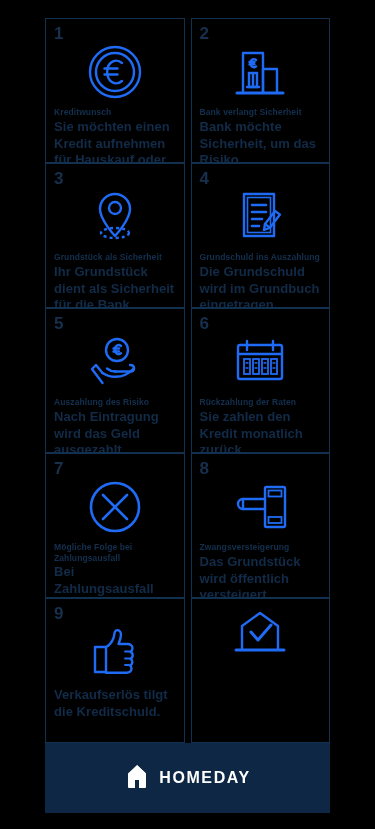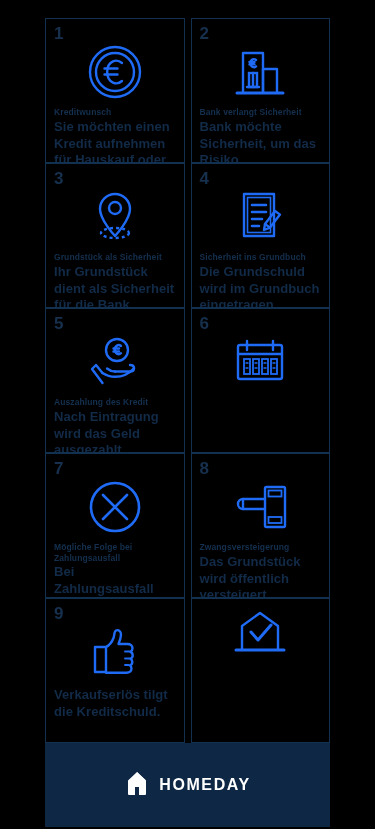--- a/index.html
+++ b/index.html
@@ -67,21 +67,21 @@
     font-weight:bold;
     color:#122b48;
     line-height:1.3;
     letter-spacing:0.05px;
   }
   .footer {
     position:absolute;
     left:45px;
     right:45px;
     top:743px;
-    height:84px;
+    height:70px;
     background:#0d2744;
     display:flex;
     align-items:center;
     justify-content:center;
     gap:9px;
   }
   .logo-mark { display:block; }
   .logo-text {
     color:#ffffff;
     font-size:16px;
@@ -152,59 +152,63 @@
       <div class="icon-wrap">
         <svg width="52" height="58" viewBox="0 0 52 58" fill="none" stroke="#1f6bf5" stroke-width="2.4">
           <rect x="10" y="6" width="30" height="42" stroke-linejoin="round"></rect>
           <rect x="13.5" y="9.5" width="23" height="35" stroke-width="1.6"></rect>
           <path d="M18 17h14M18 24h14M18 31h10M18 38h7" stroke-linecap="round" stroke-width="2.6"></path>
           <path d="M31 36l10-13 5 3.6-10 13-6 2.4z" stroke-linejoin="round"></path>
           <path d="M36 39.6l-5-3.6" stroke-linecap="round"></path>
         </svg>
       </div>
       <div class="txt">
-        <div class="c-title">Sicherheit ins Grundbuch</div>
+        <div class="c-title">Grundschuld ins Auszahlung</div>
         <div class="c-body">Die Grundschuld wird im Grundbuch eingetragen.</div>
       </div>
     </div>
 
     <div class="card">
       <div class="num">5</div>
       <div class="icon-wrap">
         <svg width="62" height="54" viewBox="0 0 62 54" fill="none" stroke="#1f6bf5" stroke-width="2.4">
           <circle cx="33" cy="15" r="11"></circle>
           <path d="M37 11c-1-.9-2.5-1.2-3.7-.7-1.5.7-2.4 2.3-2.4 4.3s.9 3.6 2.4 4.3c1.2.5 2.7.2 3.7-.7" stroke-linecap="round"></path>
           <path d="M29.5 13.5h5.5M29.5 16.5h5.5" stroke-linecap="round"></path>
           <path d="M46 30c2.5 0 4 1.4 4 3.2 0 1.8-1.5 3.3-4 3.3H31" stroke-linecap="round" stroke-linejoin="round"></path>
           <path d="M50 33.2c-4.5 5-11 8.6-19 8.6-6 0-9-1.6-12.5-3.8" stroke-linecap="round" stroke-linejoin="round"></path>
           <path d="M18.5 38L12 30l-4 4 10.5 14" stroke-linecap="round" stroke-linejoin="round"></path>
           <path d="M31 36.5c-3.5 0-6-1.4-8-3" stroke-linecap="round"></path>
         </svg>
       </div>
       <div class="txt">
-        <div class="c-title">Auszahlung des Kredit</div>
+        <div class="c-title">Auszahlung des Risiko</div>
         <div class="c-body">Nach Eintragung wird das Geld ausgezahlt.</div>
       </div>
     </div>
 
     <div class="card">
       <div class="num">6</div>
       <div class="icon-wrap">
         <svg width="62" height="54" viewBox="0 0 62 54" fill="none" stroke="#1f6bf5" stroke-width="2.4">
           <rect x="9" y="10" width="44" height="34" rx="2" stroke-linejoin="round"></rect>
           <path d="M9 19h44" stroke-width="2.6"></path>
           <path d="M18 6v9M44 6v9" stroke-linecap="round"></path>
           <rect x="15" y="24" width="6" height="15" stroke-width="1.8"></rect>
           <rect x="24" y="24" width="6" height="15" stroke-width="1.8"></rect>
           <rect x="33" y="24" width="6" height="15" stroke-width="1.8"></rect>
           <rect x="42" y="24" width="6" height="15" stroke-width="1.8"></rect>
           <path d="M16.5 28h3M25.5 28h3M34.5 28h3M43.5 28h3" stroke-width="1.6"></path>
           <path d="M16.5 33h3M25.5 33h3M34.5 33h3M43.5 33h3" stroke-width="1.6"></path>
         </svg>
       </div>
+      <div class="txt">
+        <div class="c-title">Rückzahlung der Raten</div>
+        <div class="c-body">Sie zahlen den Kredit monatlich zurück.</div>
+      </div>
     </div>
 
     <div class="card">
       <div class="num">7</div>
       <div class="icon-wrap">
         <svg width="56" height="56" viewBox="0 0 56 56" fill="none" stroke="#1f6bf5" stroke-width="2.6">
           <circle cx="28" cy="28" r="24"></circle>
           <path d="M16 16l24 24M40 16L16 40" stroke-linecap="round"></path>
         </svg>
       </div>

